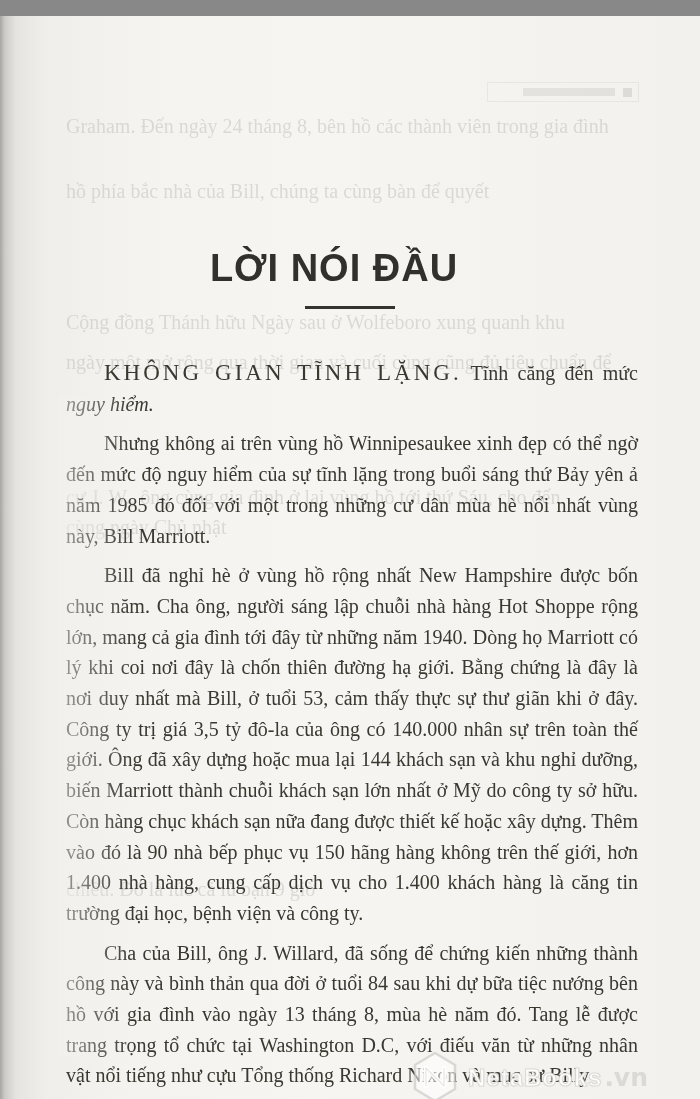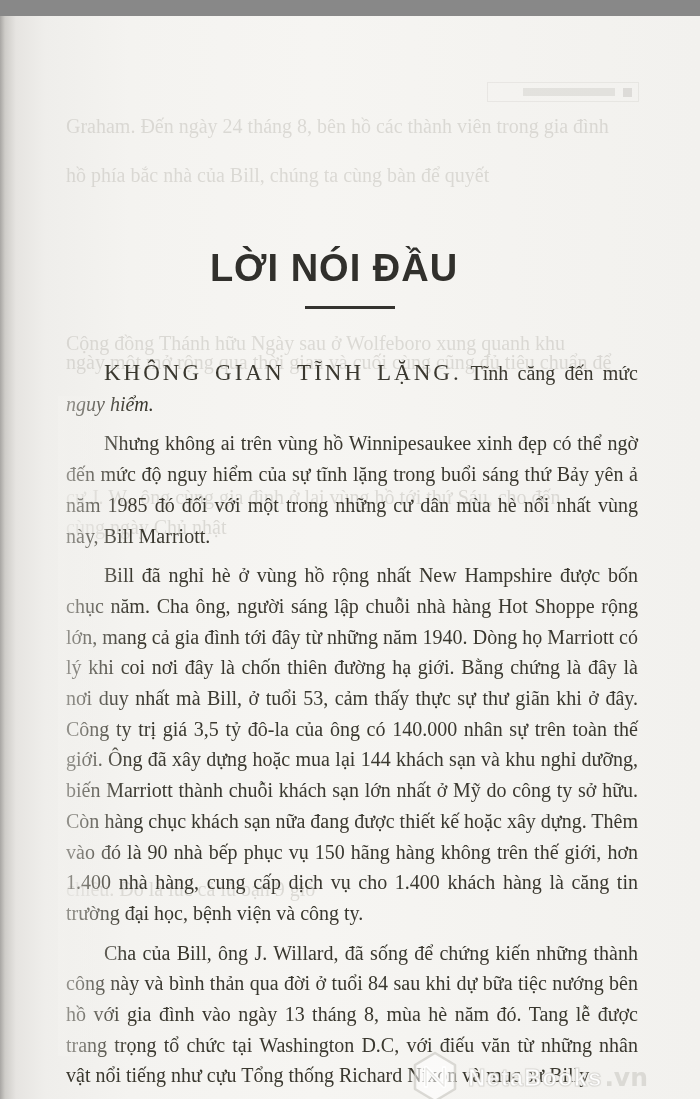--- a/index.html
+++ b/index.html
@@ -83,22 +83,22 @@
 <body>
 
 <div class="page">
 
   <div class="ghost-header">
     <span class="bar"></span>
     <span class="sq"></span>
   </div>
 
   <div class="ghost-line" style="top:95px">Graham. Đến ngày 24 tháng 8, bên hồ các thành viên trong gia đình</div>
-  <div class="ghost-line" style="top:144px">hồ phía bắc nhà của Bill, chúng ta cùng bàn để quyết</div>
-  <div class="ghost-line" style="top:312px">Cộng đồng Thánh hữu Ngày sau ở Wolfeboro xung quanh khu</div>
+  <div class="ghost-line" style="top:160px">hồ phía bắc nhà của Bill, chúng ta cùng bàn để quyết</div>
+  <div class="ghost-line" style="top:291px">Cộng đồng Thánh hữu Ngày sau ở Wolfeboro xung quanh khu</div>
   <div class="ghost-line" style="top:331px">ngày một mở rộng qua thời gian và cuối cùng cũng đủ tiêu chuẩn để</div>
   <div class="ghost-line" style="top:466px">cư J. W., ông cùng gia đình ở lại vùng hồ tới thứ Sáu, cho đến</div>
   <div class="ghost-line" style="top:496px">cùng ngày Chủ nhật</div>
   <div class="ghost-line" style="top:858px">chiều. Đó là lúc cả lũ bạn 9 giờ</div>
 
   <h1 class="chapter-title">LỜI NÓI ĐẦU</h1>
   <div class="title-rule"></div>
 
   <div class="content">
     <p class="lead"><span class="caps">KHÔNG GIAN TĨNH LẶNG.</span><span> Tĩnh căng đến mức </span><em>nguy hiểm.</em></p>

